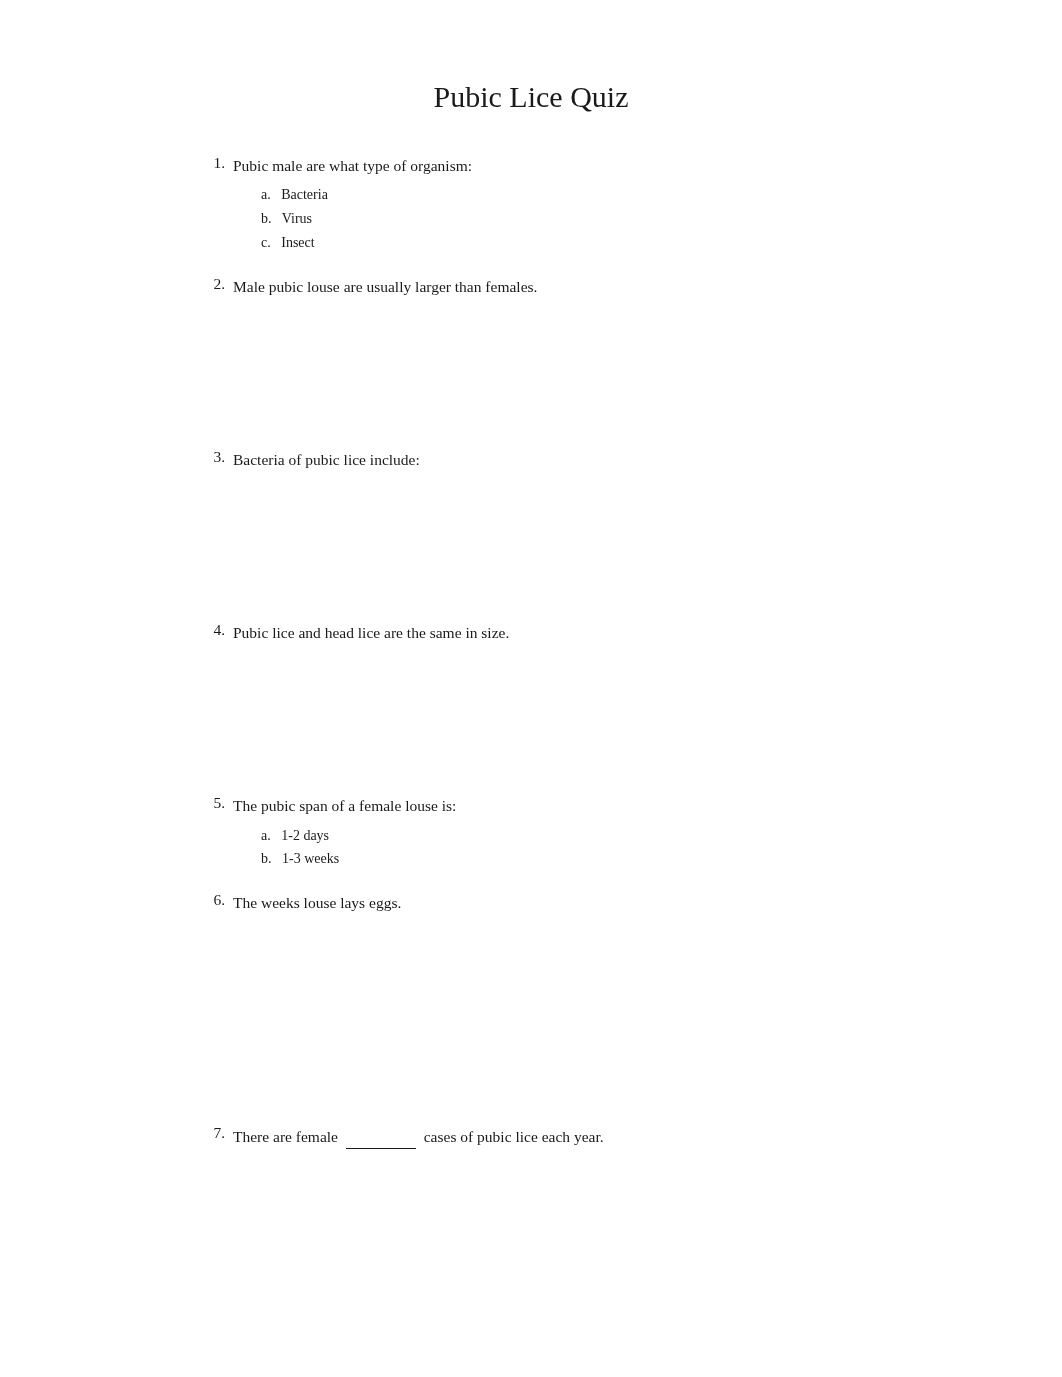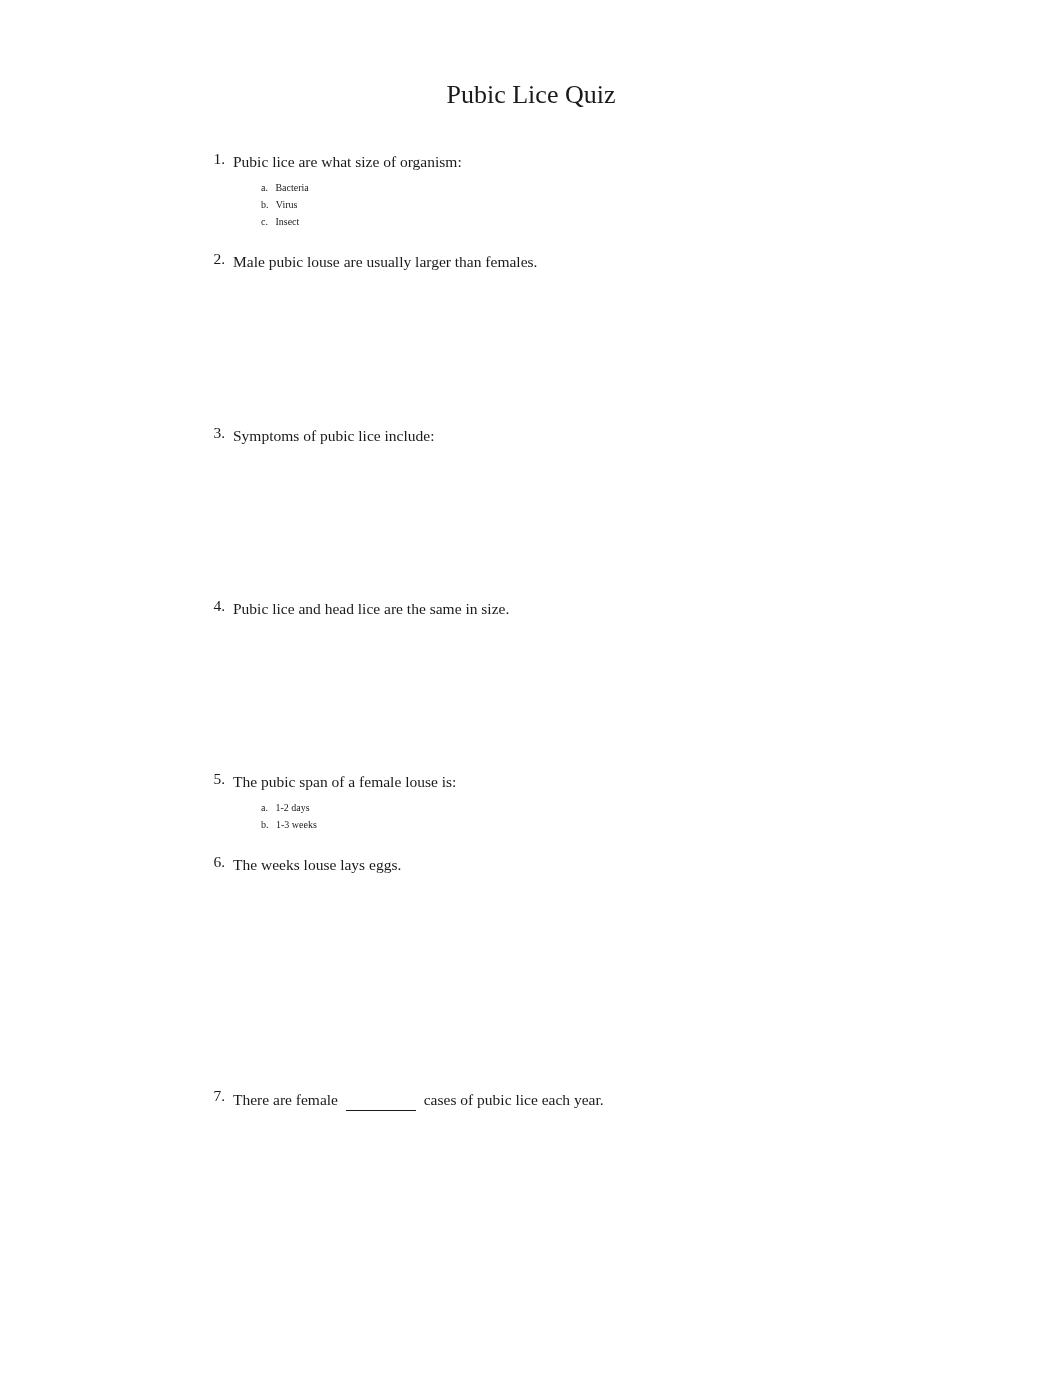--- a/index.html
+++ b/index.html
@@ -18,39 +18,39 @@
     }
 
     .page {
       max-width: 780px;
       margin: 0 auto;
       padding: 80px 60px 80px 60px;
     }
 
     .title {
       text-align: center;
-      font-size: 26px;
+      font-size: 30px;
       font-weight: normal;
       margin-bottom: 40px;
       font-family: Georgia, serif;
     }
 
     .question-block {
       margin-bottom: 20px;
     }
 
     .sub-list {
       list-style-type: none;
       padding-left: 60px;
       margin-top: 4px;
       margin-bottom: 4px;
     }
 
     .sub-list li {
-      font-size: 10px;
+      font-size: 14px;
       line-height: 1.7;
     }
 
     .spacer-lg {
       height: 130px;
     }
 
     .blank {
       display: inline-block;
       width: 70px;
@@ -79,21 +79,21 @@
   </style>
 </head>
 <body>
 
 <div class="page">
   <h1 class="title">Pubic Lice Quiz</h1>
 
   <div class="question-block">
     <div class="q-item">
       <span class="q-num">1.</span>
-      <span class="q-content">Pubic lice are what size of organism:</span>
+      <span class="q-content">Pubic male are what type of organism:</span>
     </div>
     <ul class="sub-list">
       <li>
         <span>a.</span>&nbsp;&nbsp;
         <span>Bacteria</span>
       </li>
       <li>
         <span>b.</span>&nbsp;&nbsp;
         <span>Virus</span>
       </li>
@@ -109,21 +109,21 @@
       <span class="q-num">2.</span>
       <span class="q-content">Male pubic louse are usually larger than females.</span>
     </div>
   </div>
 
   <div class="spacer-lg"></div>
 
   <div class="question-block">
     <div class="q-item">
       <span class="q-num">3.</span>
-      <span class="q-content">Symptoms of pubic lice include:</span>
+      <span class="q-content">Bacteria of pubic lice include:</span>
     </div>
   </div>
 
   <div class="spacer-lg"></div>
 
   <div class="question-block">
     <div class="q-item">
       <span class="q-num">4.</span>
       <span class="q-content">Pubic lice and head lice are the same in size.</span>
     </div>

